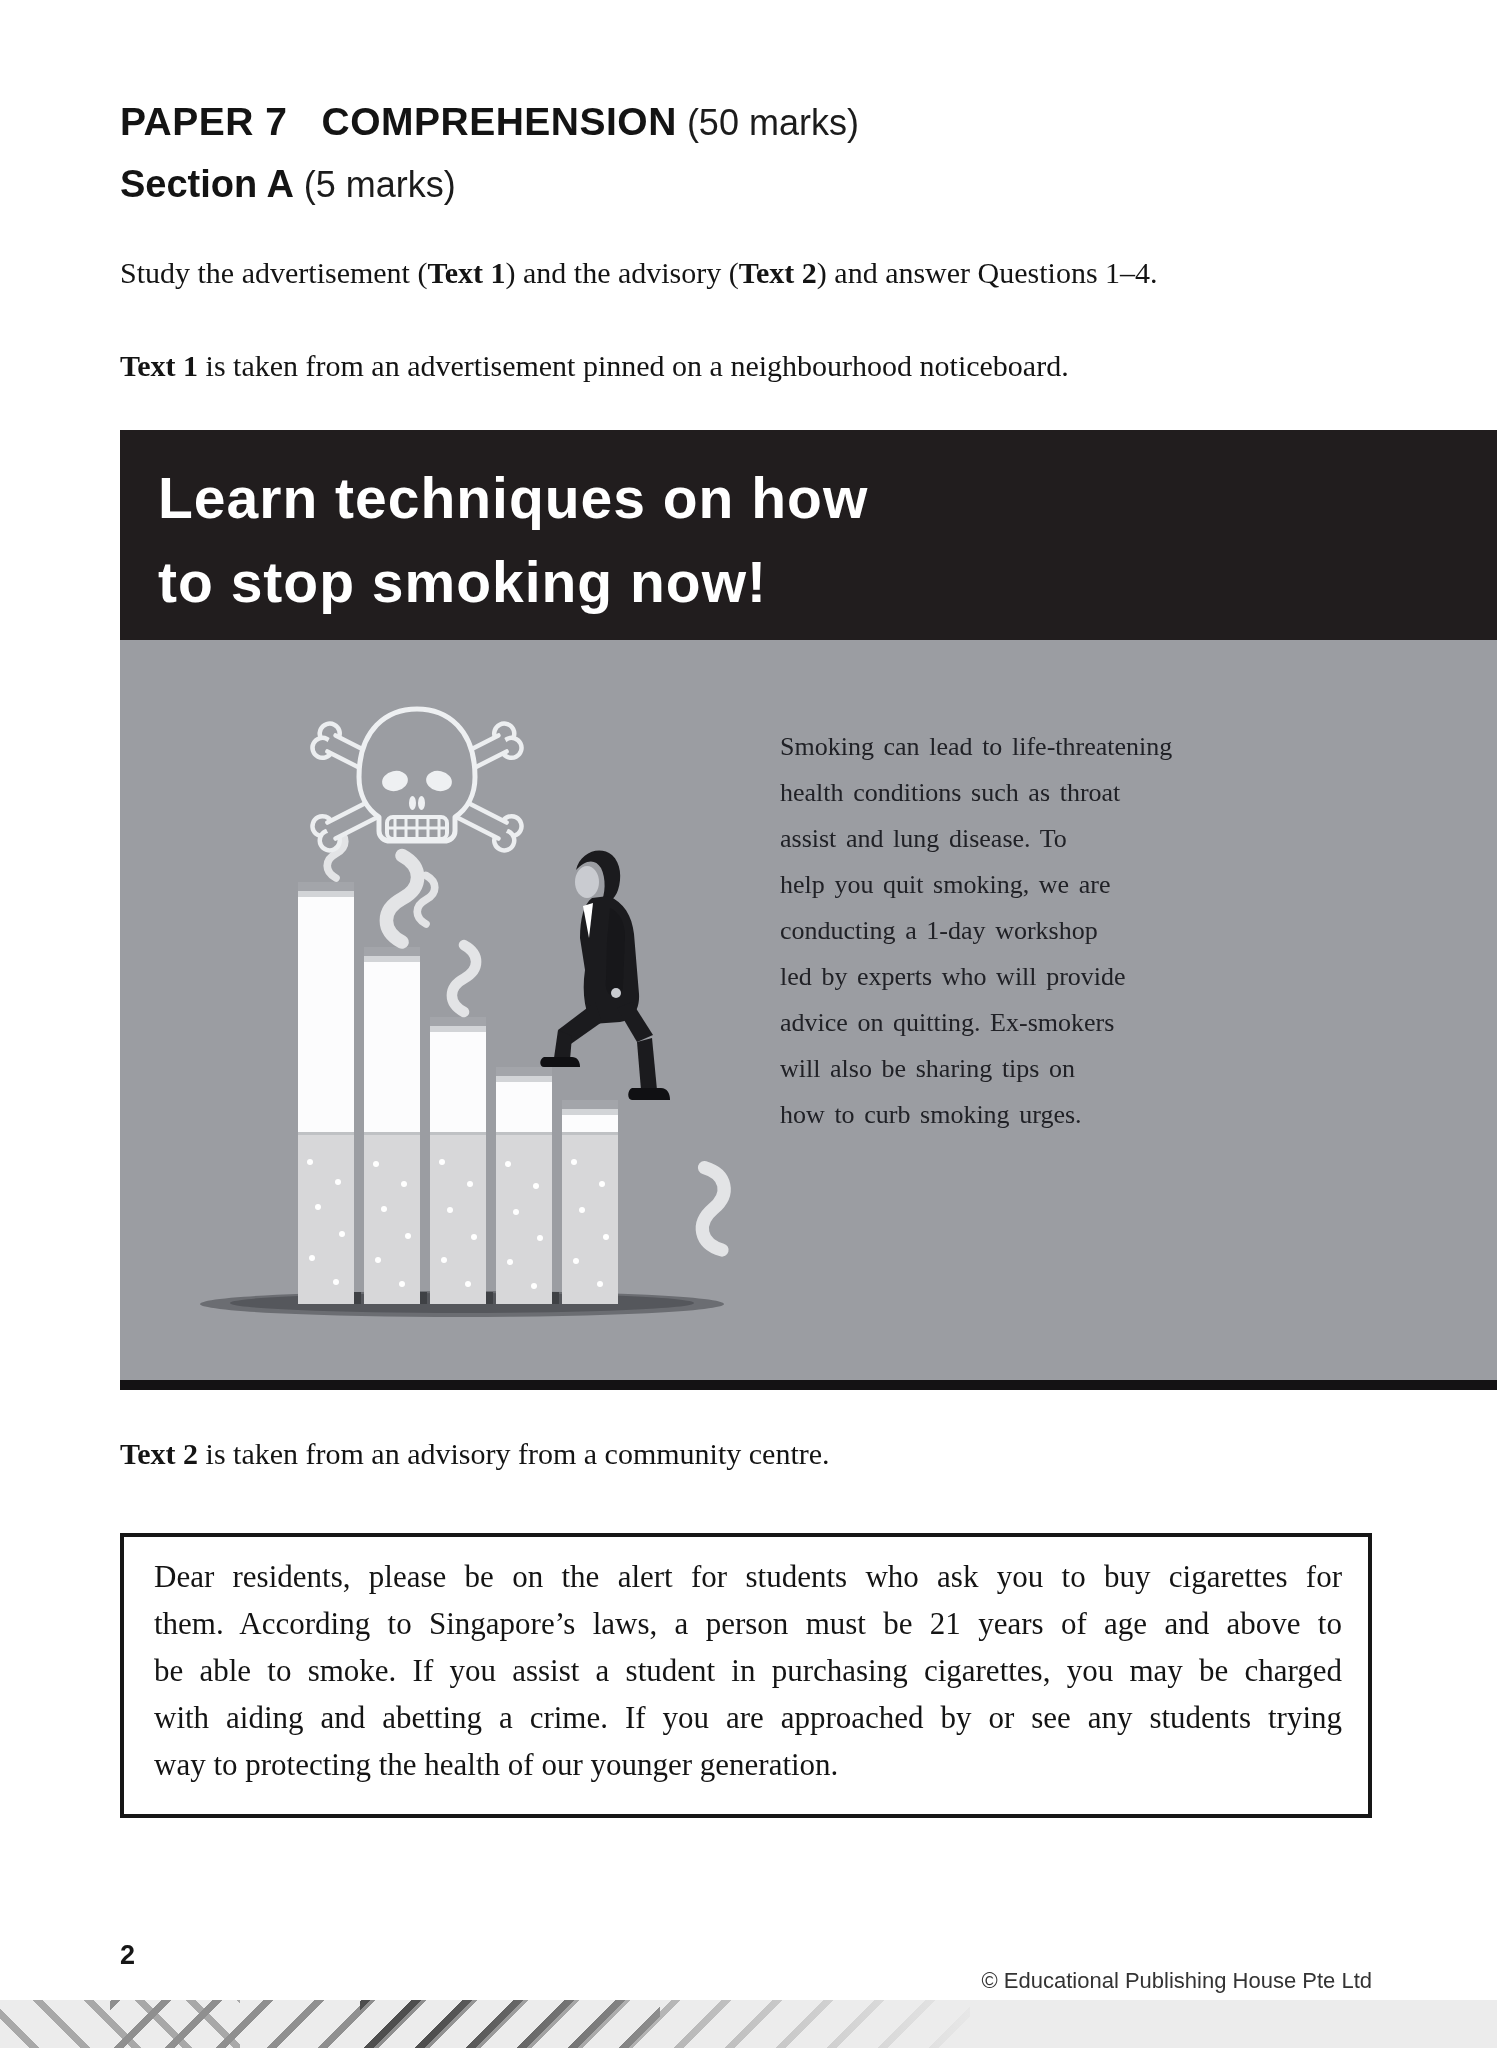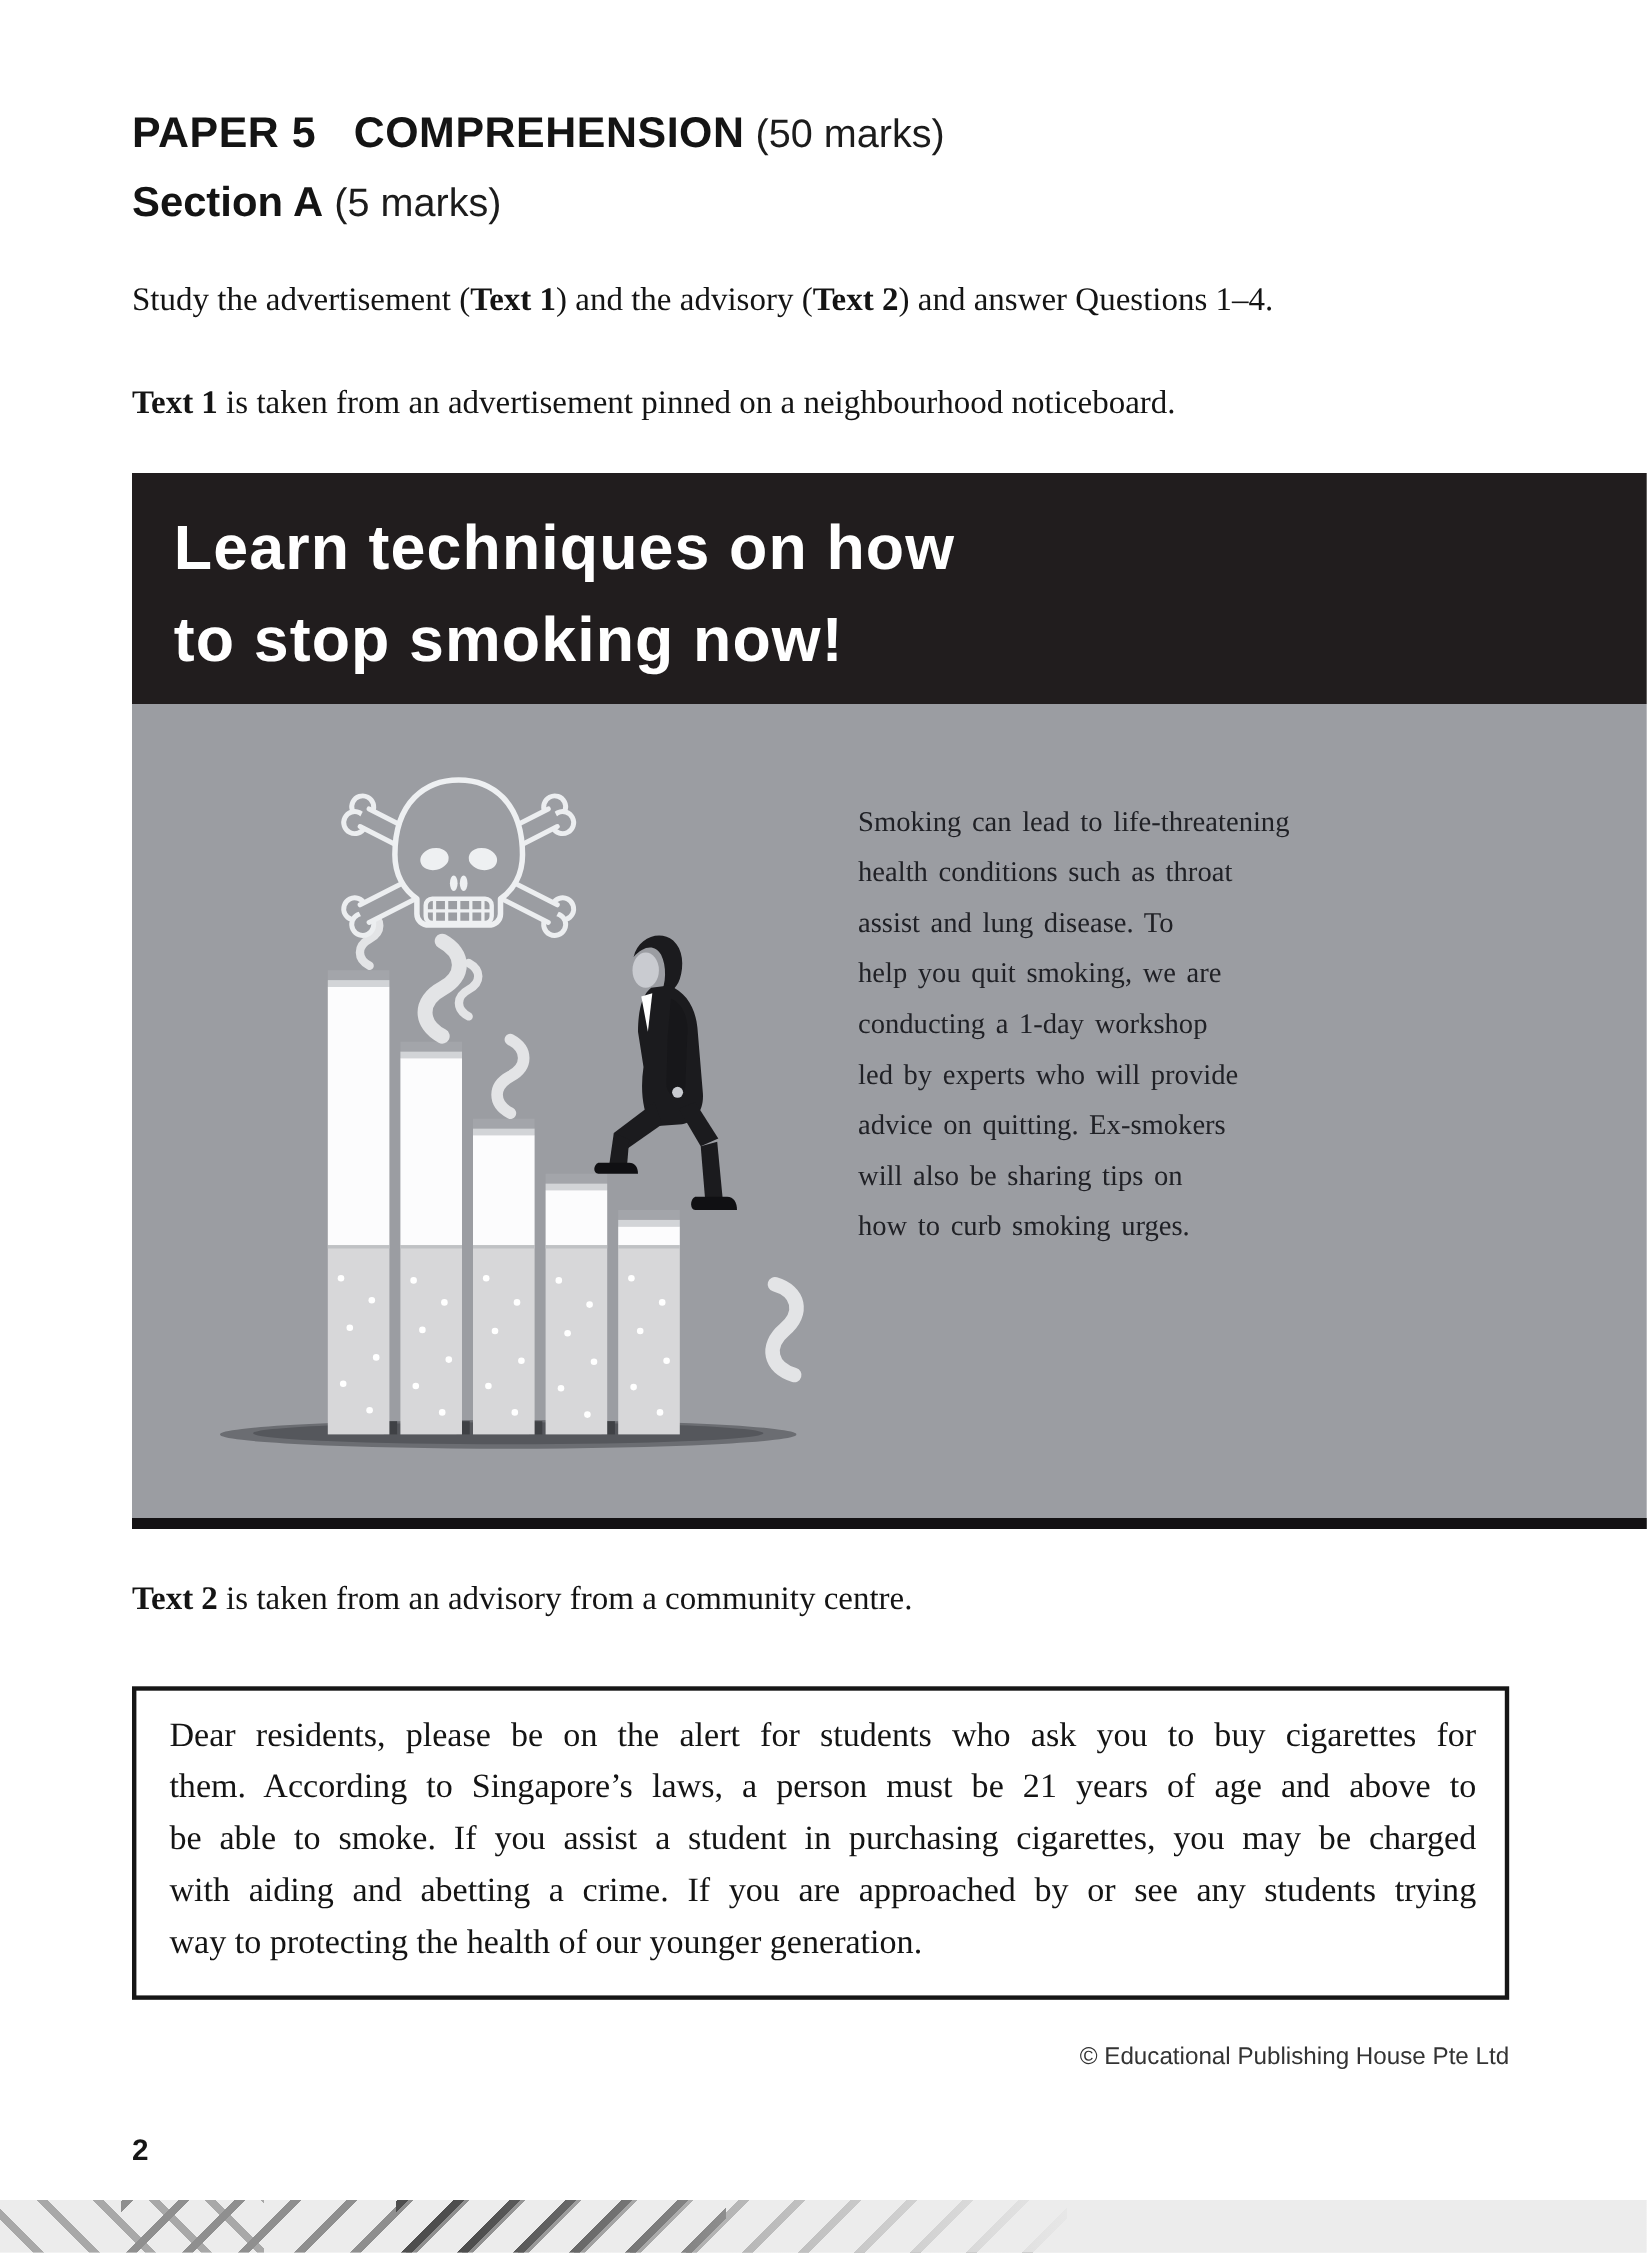--- a/index.html
+++ b/index.html
@@ -31,36 +31,36 @@
   .ad-text{position:absolute;left:660px;top:84px;width:580px;font-size:26px;line-height:46px;
     color:#202126;word-spacing:.12em;}
   
   .advisory{left:120px;top:1533px;width:1252px;box-sizing:border-box;border:4px solid #161616;
     background:#ffffff;padding:16px 26px 26px 30px;}
   .adv-line{font-size:31px;line-height:47px;color:#141414;text-align:justify;text-align-last:justify;}
   .adv-line.last{text-align-last:auto;}
   
   .footer-page{left:120px;top:1940px;font-family:"Liberation Sans",sans-serif;font-weight:700;
     font-size:27px;color:#161616;}
-  .footer-copy{right:125px;top:1856px;font-family:"Liberation Sans",sans-serif;font-size:22px;color:#333333;}
+  .footer-copy{right:125px;top:1968px;font-family:"Liberation Sans",sans-serif;font-size:22px;color:#333333;}
   
   .bottom-band{left:0;top:2000px;width:1497px;height:48px;background:#ececec;overflow:hidden;}
   .stripes-main{position:absolute;left:110px;top:-40px;width:860px;height:130px;
     background:repeating-linear-gradient(135deg,transparent 0 29px,#8f8f8f 29px 36px);}
   .stripes-dark{position:absolute;left:360px;top:-40px;width:300px;height:130px;
     background:repeating-linear-gradient(135deg,transparent 0 29px,#4e4e4e 29px 36px);}
   .stripes-back{position:absolute;left:-20px;top:-40px;width:260px;height:130px;
     background:repeating-linear-gradient(45deg,transparent 0 29px,#a8a8a8 29px 36px);}
   .band-fade{position:absolute;inset:0;
     background:linear-gradient(90deg,rgba(236,236,236,0) 430px,rgba(236,236,236,1) 1000px);}
 </style>
 </head>
 <body>
 
-<div class="abs title-line"><span class="title-bold">PAPER 5   COMPREHENSION</span><span class="title-normal"> (50 marks)</span></div>
+<div class="abs title-line"><span class="title-bold">PAPER 7   COMPREHENSION</span><span class="title-normal"> (50 marks)</span></div>
 
 <div class="abs section-line"><span class="section-bold">Section A</span><span class="section-normal"> (5 marks)</span></div>
 
 <div class="abs serif-line instruction"><span>Study the advertisement (</span><span class="b">Text 1</span><span>) and the advisory (</span><span class="b">Text 2</span><span>) and answer Questions 1–4.</span></div>
 
 <div class="abs serif-line text1-intro"><span class="b">Text 1</span><span> is taken from an advertisement pinned on a neighbourhood noticeboard.</span></div>
 
 <div class="abs ad">
   <div class="ad-banner">
     <div class="hl">Learn techniques on how</div>

